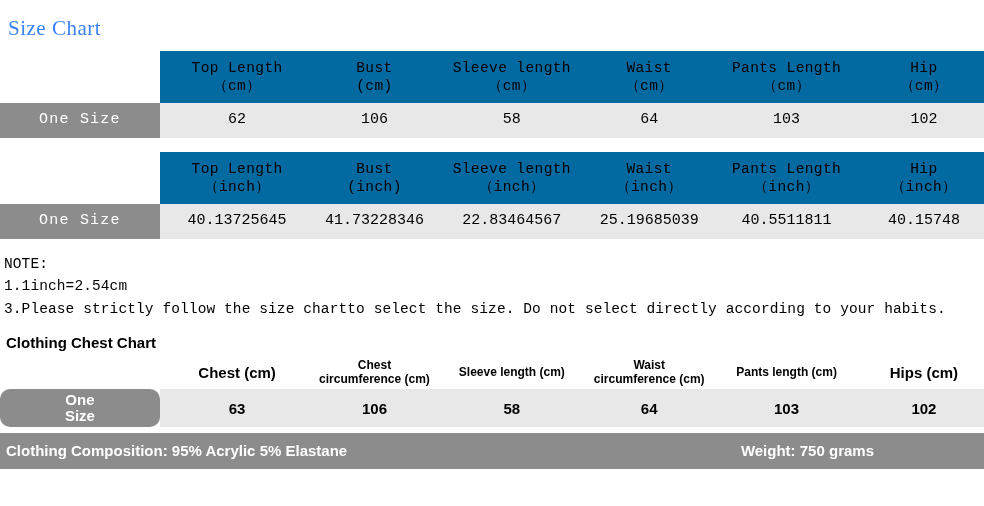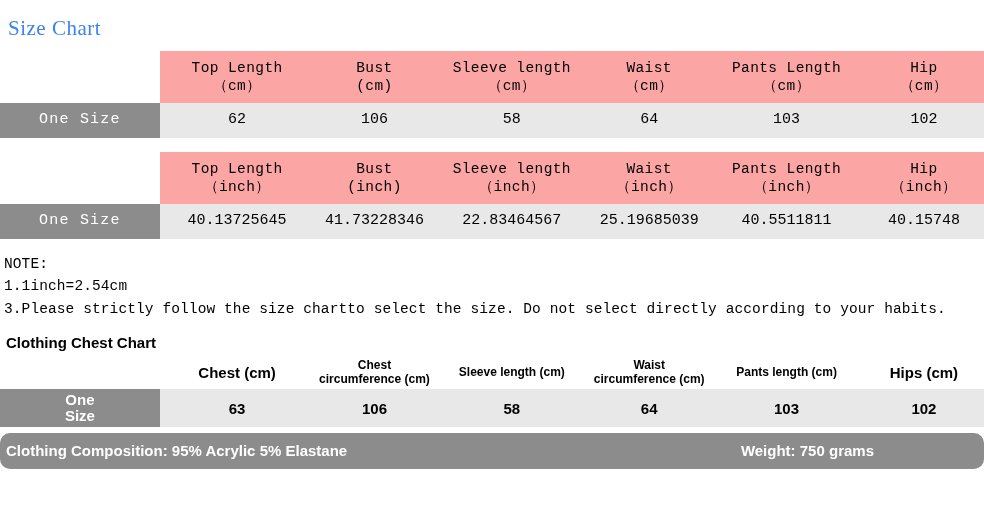--- a/index.html
+++ b/index.html
@@ -40,21 +40,21 @@
     font-size: 14.5px;
     line-height: 1.25;
     padding: 4px 2px;
     border: 0;
   }
   .col-label { width: 153px; }
   .col-dat { width: 115px; }
   .col-dat-wide { width: 148px; }
 
   tr.header-row td {
-    background: #fca5a5;
+    background: #0369a1;
     font-size: 14.5px;
     letter-spacing: 0.4px;
     height: 44px;
   }
   tr.value-row td {
     background: #e8e8e8;
     height: 27px;
     font-size: 15px;
   }
   td.size-label {
@@ -114,36 +114,36 @@
     font-size: 15px;
     font-weight: bold;
     height: 28px;
   }
   table.chart2 td.size-label2 {
     background: #8c8c8c !important;
     color: #ffffff;
     font-size: 11px;
     font-weight: bold;
     line-height: 1.05;
+    border-radius: 10px;
   }
   table.chart2 td.blank-label2 {
     background: #ffffff !important;
   }
 
   .footer {
     margin-top: 6px;
     background: #8c8c8c;
     height: 36px;
     display: flex;
     align-items: center;
     font-family: "Liberation Sans", sans-serif;
     font-weight: bold;
     font-size: 15px;
     color: #ffffff;
-    border-radius: 10px;
   }
   .footer .comp { padding-left: 6px; }
   .footer .weight { margin-left: auto; padding-right: 110px; }
 </style>
 </head>
 <body>
 
 <div class="page">
 
   <div class="title">Size Chart</div>

